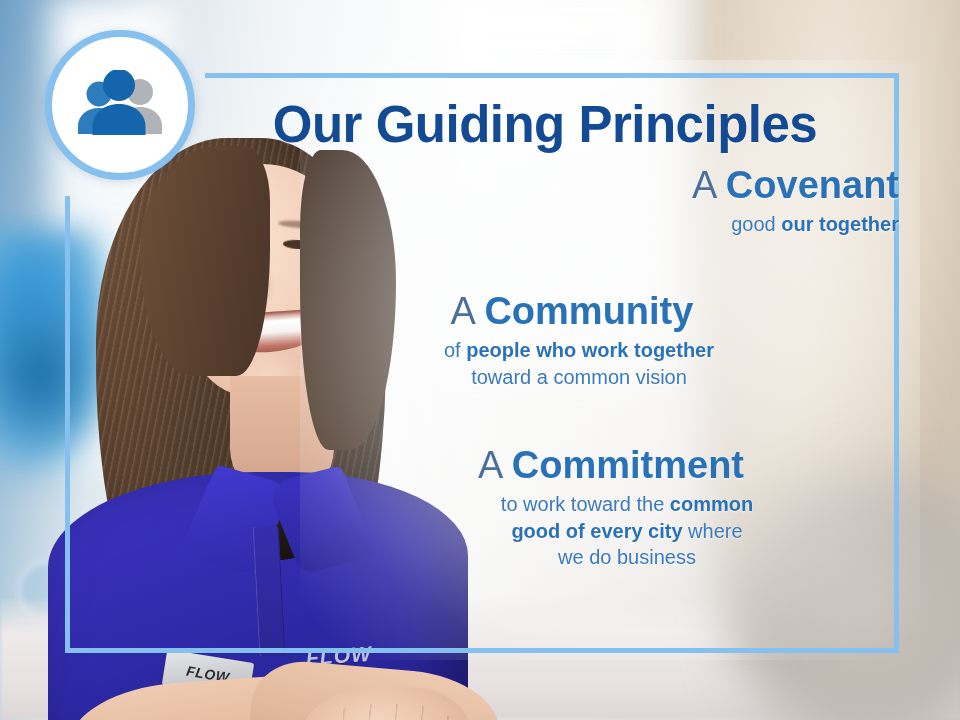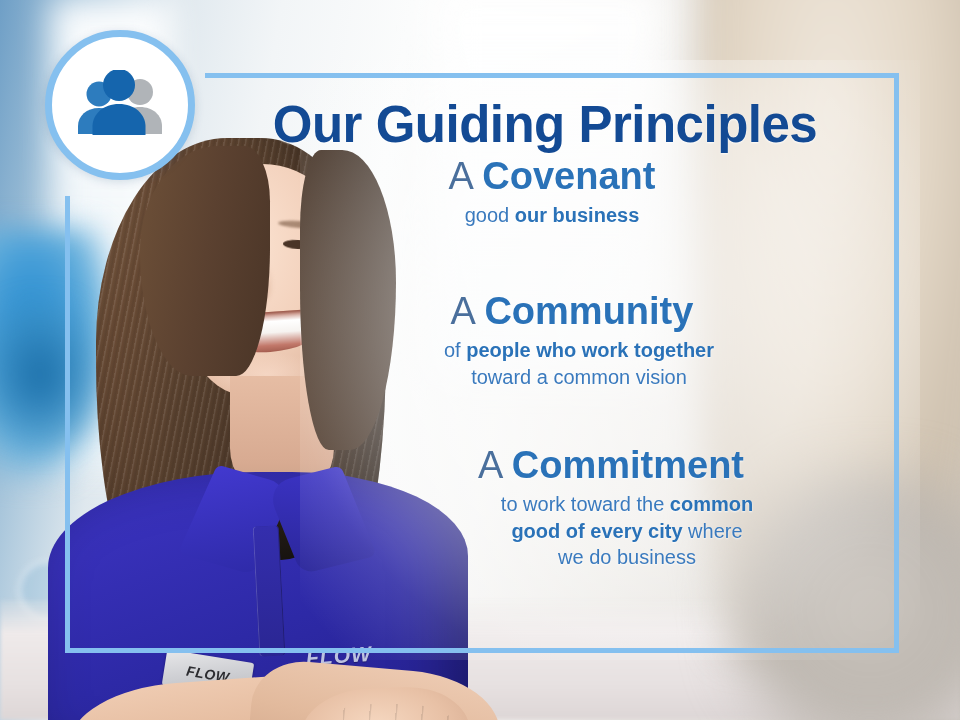--- a/index.html
+++ b/index.html
@@ -290,21 +290,21 @@
   .p-word    { font-weight: bold;   color: #2a72b8; }
   .p-sub {
     font-size: 20px;
     line-height: 1.32;
     color: #3a7abe;
     margin-top: 6px;
     text-shadow: 0 1px 2px rgba(255,255,255,.8);
   }
   .p-sub b { font-weight: bold; color: #2a72b8; }
 
-  .p1 { left: 0;   top: 83px; text-align: center; }
+  .p1 { left: 0;   top: 92px; text-align: right; }
   .p2 { left: 0;   top: 218px; text-align: center; }
   .p3 { left: 0;   top: 372px; text-align: center; }
   .p1 .p-sub { padding-left: 0; }
   .p2 .p-head { padding-left: 40px; }
   .p2 .p-sub  { padding-left: 54px; }
   .p3 .p-head { padding-left: 118px; }
   .p3 .p-sub  { padding-left: 150px; }
 </style>
 </head>
 <body>
@@ -383,21 +383,21 @@
   <div class="content">
 
     <div class="title">Our Guiding Principles</div>
 
     <div class="principle p1">
       <div class="p-head">
         <span class="p-article">A </span>
         <span class="p-word">Covenant</span>
       </div>
       <div class="p-sub">
-        <span>good </span><b>our business</b>
+        <span>good </span><b>our together</b>
       </div>
     </div>
 
     <div class="principle p3">
       <div class="p-head">
         <span class="p-article">A </span>
         <span class="p-word">Commitment</span>
       </div>
       <div class="p-sub">
         <span>to work toward the </span><b>common</b><br>

